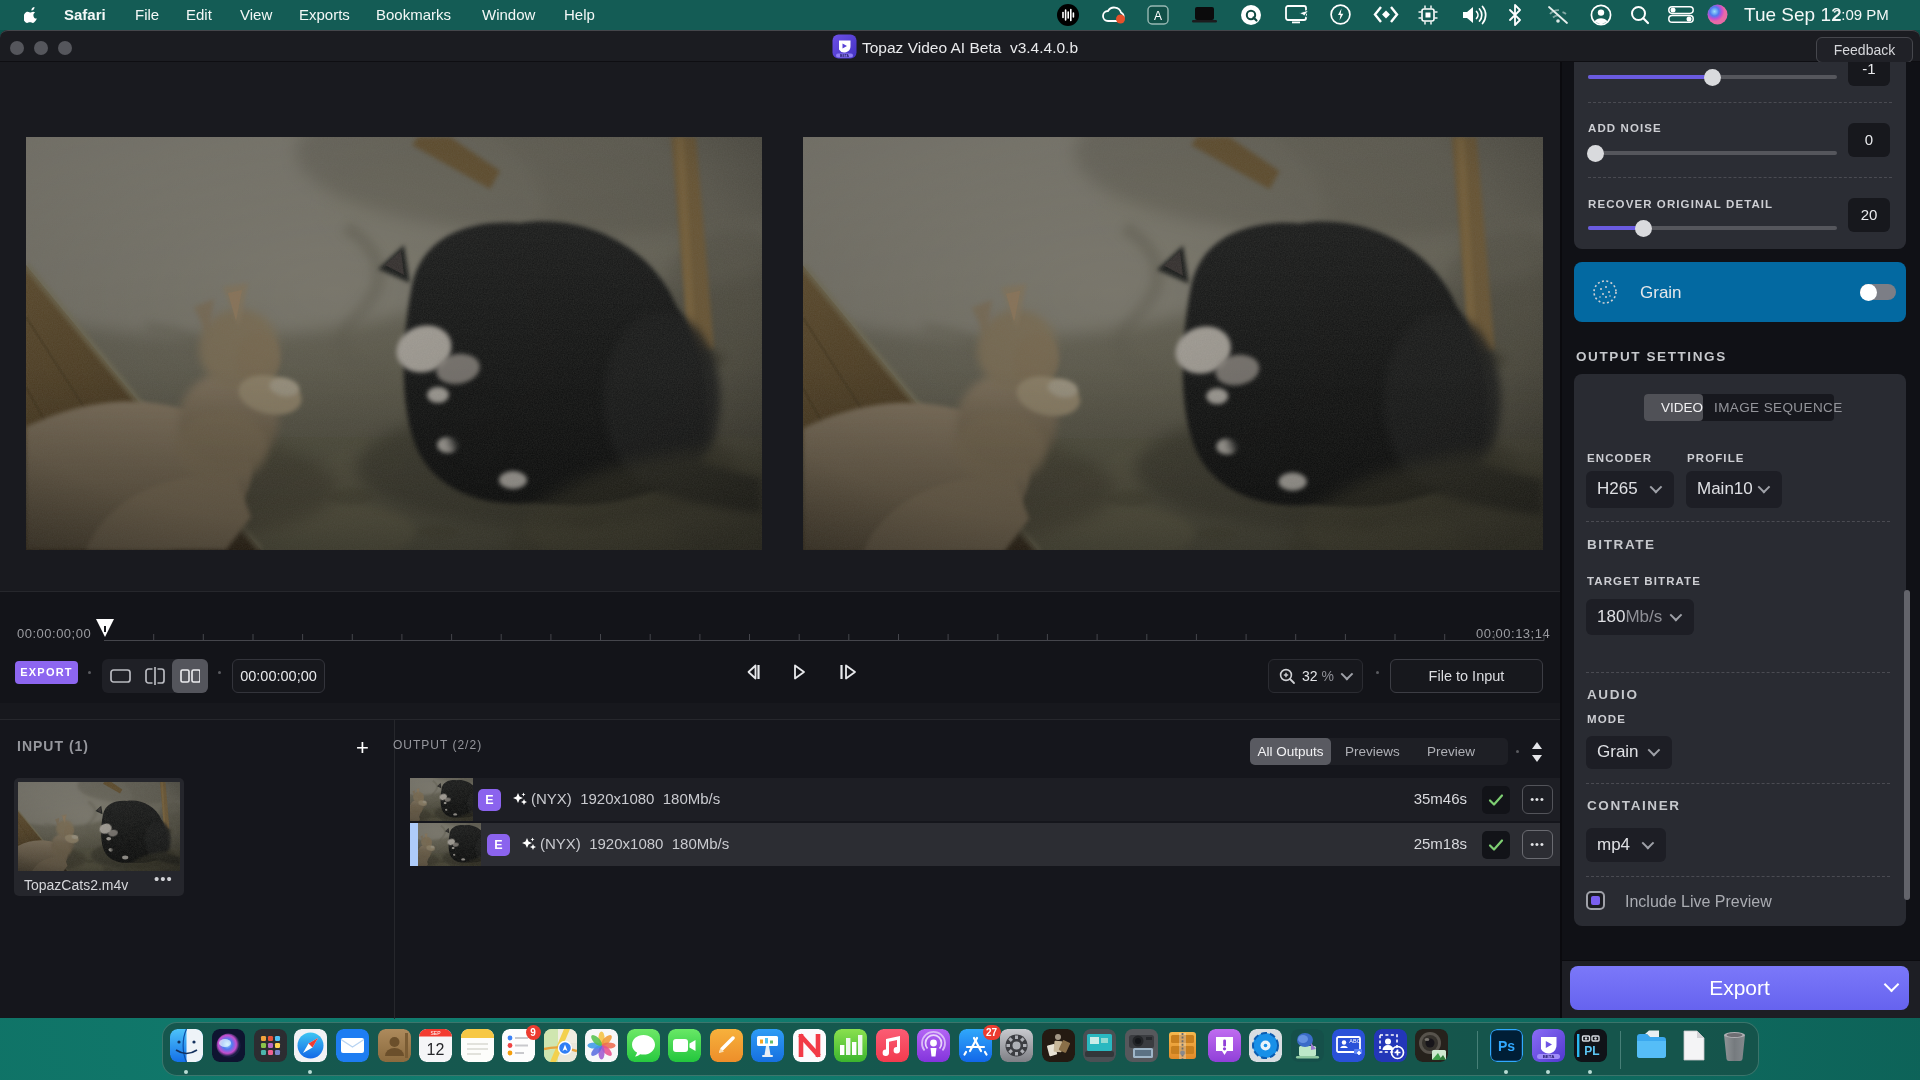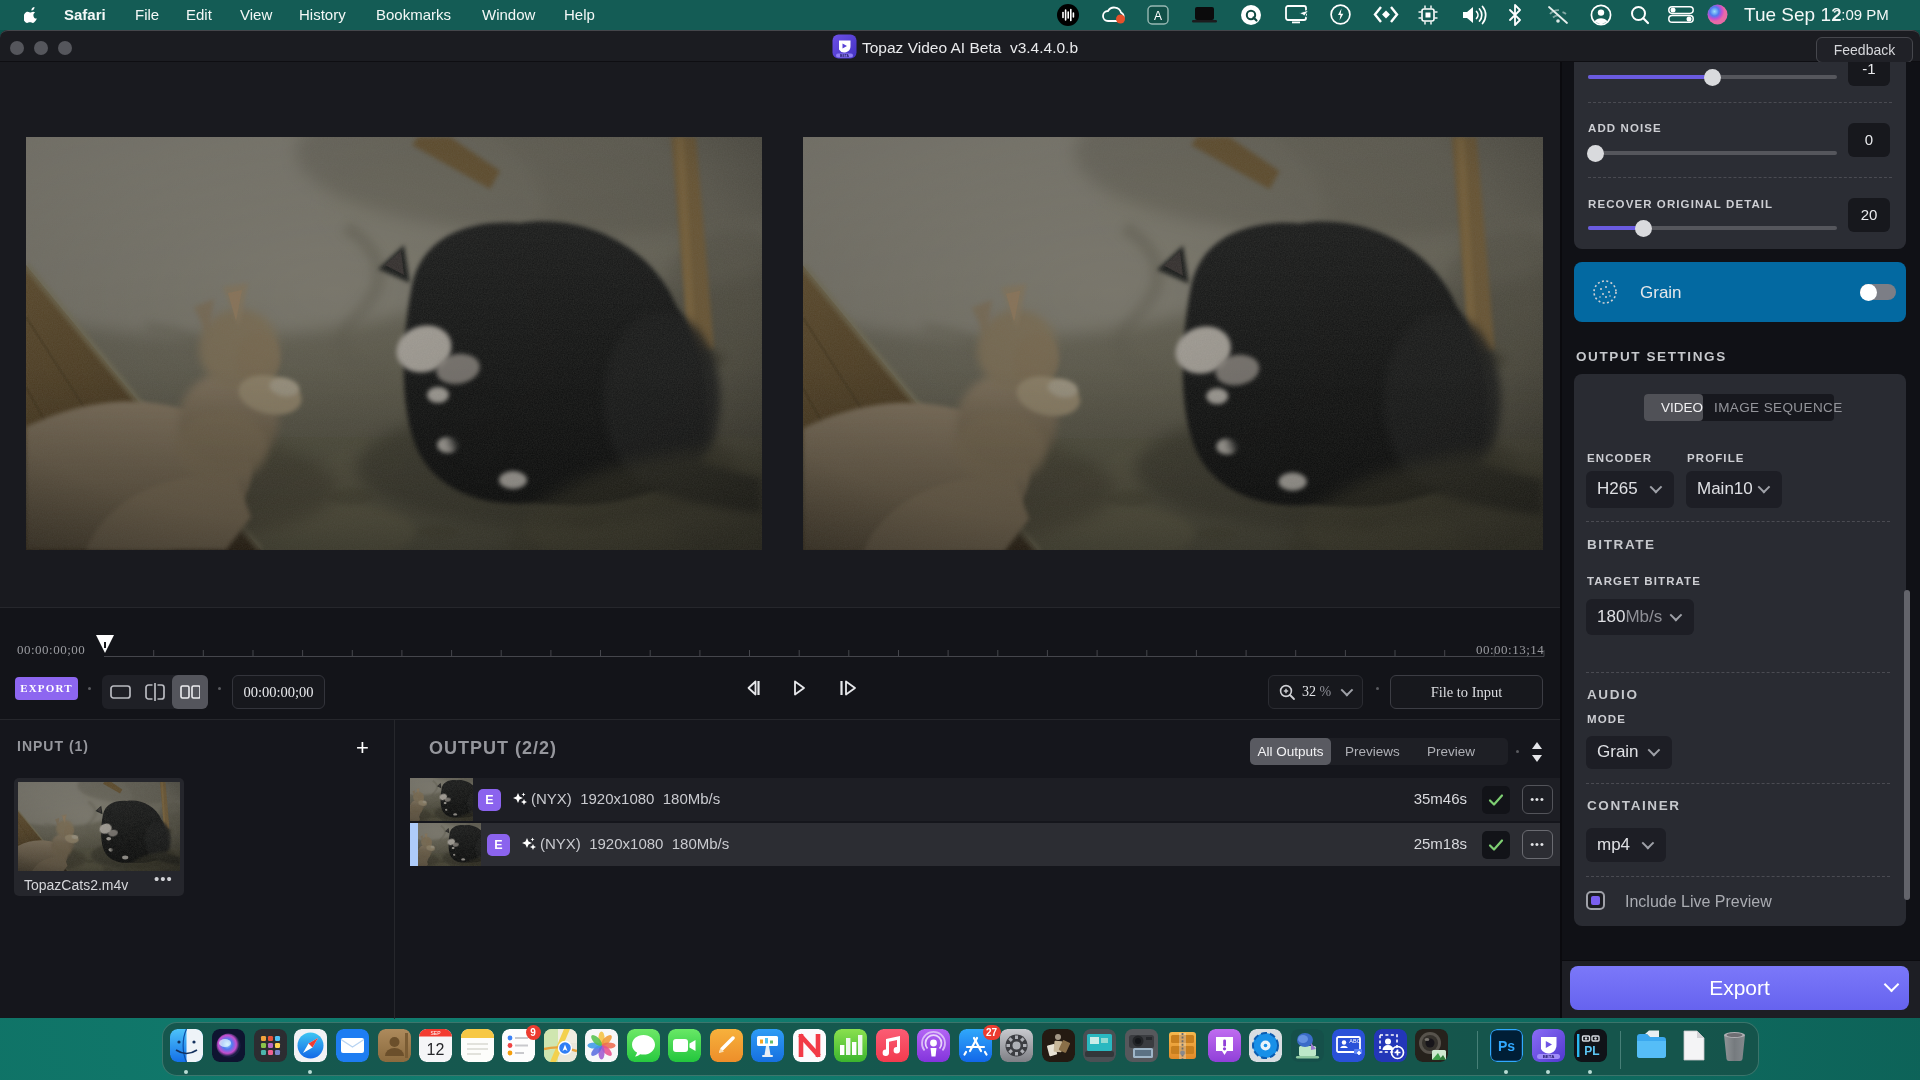--- a/index.html
+++ b/index.html
@@ -6,21 +6,21 @@
   html,body { width:1920px; height:1080px; overflow:hidden; background:#0c6157; font-family:"Liberation Sans",sans-serif; }
   .abs { position:absolute; }
   #desktop { position:absolute; left:0; top:0; width:1920px; height:1080px;
     background:radial-gradient(150% 130% at 28% 95%, #117e70 0%, #0e685d 40%, #0b564d 70%, #094a43 100%); }
   #menubar { position:absolute; left:0; top:0; width:1920px; height:30px; background:#145c55; color:#fff; }
   #menubar .mi { position:absolute; top:0; height:30px; line-height:30px; font-size:15px; color:#f4f8f7; }
   #window { position:absolute; left:0; top:30px; width:1920px; height:988px; background:#17181d; border-radius:8px 8px 6px 6px; }
   #titlebar { position:absolute; left:0; top:0; width:1920px; height:32px; background:#1b1c21; border-radius:8px 8px 0 0; border-bottom:1px solid #0e0e12; border-top:1px solid #45464b; }
   #videoarea { position:absolute; left:0; top:32px; width:1560px; height:545px; background:#191a1f; }
   .vframe { position:absolute; top:75px; height:413px; overflow:hidden; background:#3a382f; }
-  #timelineband { position:absolute; left:0; top:577px; width:1560px; height:112px; background:#131419; border-top:1px solid #26272c;font-family:Liberation Serif, serif; }
+  #timelineband { position:absolute; left:0; top:561px; width:1560px; height:112px; background:#131419; border-top:1px solid #26272c; }
   #bottomband { position:absolute; left:0; top:689px; width:1560px; height:299px; background:#15161c; border-top:1px solid #26272c; }
   #sidebar { position:absolute; left:1560px; top:32px; width:360px; height:956px; background:#101116; border-left:2px solid #0a0a0e; overflow:hidden; }
   .card { position:absolute; left:14px; width:332px; background:#2b2d34; border-radius:8px; }
   .lbl { font-size:11.5px; font-weight:bold; letter-spacing:1.1px; color:#cdced3; }
   .seclbl { font-size:13.5px; font-weight:bold; letter-spacing:1.6px; color:#c6c8cc; }
   .valbox { position:absolute; width:42px; height:34px; background:#17181d; border-radius:6px; color:#e8e9ec; font-size:15px; text-align:center; line-height:34px; }
   .track { position:absolute; height:4px; background:#55565c; border-radius:2px; }
   .fill { position:absolute; height:4px; background:#6a5be0; border-radius:2px; }
   .knob { position:absolute; width:17px; height:17px; border-radius:50%; background:#d9dadd; top:-6.5px; }
   .dashsep { position:absolute; left:14px; width:304px; border-top:1px dashed #4a4b52; }
@@ -34,21 +34,21 @@
 <body>
 <div id="desktop"></div>
 <div id="menubar">
   <svg class="abs" style="left:24px;top:7px" width="17" height="17" viewBox="0 0 17 17">
       <path fill="#fff" d="M11.4 0c.1 1-.3 1.9-.9 2.6-.6.7-1.6 1.2-2.5 1.1-.1-.9.4-1.9 1-2.5C9.6.5 10.6.1 11.4 0zM14 12.6c-.4 1-.6 1.4-1.2 2.2-.8 1.2-1.9 2.6-3.2 2.6-1.2 0-1.5-.8-3.1-.8-1.6 0-2 .8-3.1.8-1.4 0-2.4-1.3-3.2-2.5C-1.9 11.7-.1 7 2.2 5.6c1.1-.7 2.7-.6 3.7.1.7.4 1.4.4 2.1 0 1.1-.7 2.9-.8 4 .2-1 .6-1.9 1.7-1.8 3.2 0 1.7 1 2.9 1.8 3.5z" transform="scale(0.92)"></path>
     </svg>
   <span class="mi" style="left:64px;font-weight:bold">Safari</span>
   <span class="mi" style="left:135px">File</span>
   <span class="mi" style="left:186px">Edit</span>
   <span class="mi" style="left:240px">View</span>
-  <span class="mi" style="left:299px">History</span>
+  <span class="mi" style="left:299px">Exports</span>
   <span class="mi" style="left:376px">Bookmarks</span>
   <span class="mi" style="left:482px">Window</span>
   <span class="mi" style="left:564px">Help</span>
   <span class="mi" style="left:1744px;font-size:19px">Tue Sep 12</span>
   <span class="mi" style="left:1833px;font-size:15px">2:09 PM</span>
 
   <svg class="abs" style="left:1057px;top:4px" width="22" height="22" viewBox="0 0 22 22">
       <circle cx="11" cy="11" r="11" fill="#000"></circle>
       <g stroke="#fff" stroke-width="1.6" stroke-linecap="round">
         <line x1="6" y1="8.5" x2="6" y2="13.5"></line>
@@ -594,21 +594,21 @@
           </g>
           <ellipse cx="736" cy="430" rx="260" ry="120" fill="#45422f" opacity="0.5" filter="url(#b8C)"></ellipse>
           <rect width="736" height="413" fill="url(#vignC)"></rect>
           <rect width="736" height="413" filter="url(#grainC)" opacity="0.26"></rect>
           <rect width="736" height="413" fill="url(#botdC)"></rect>
         </svg>
       </div>
       <span class="abs" style="left:10px;top:99px;font-size:14px;color:#d5d6da">TopazCats2.m4v</span>
       <span class="abs" style="left:140px;top:92px;font-size:15px;color:#cfd0d4;letter-spacing:1px">•••</span>
     </div>
-    <span class="abs" style="left:429px;top:18px;font-size:18px;font-weight:bold;letter-spacing:1px;color:#96979d">OUTPUT (2/2)</span>
+    <span class="abs" style="left:393px;top:18px;font-size:12px;font-weight:normal;letter-spacing:1px;color:#96979d">OUTPUT (2/2)</span>
 
     <div class="abs" style="left:1250px;top:18px;width:258px;height:27px;background:#1e1f25;border-radius:5px"></div>
     <div class="abs" style="left:1250px;top:18px;width:81px;height:27px;background:#595a61;border-radius:5px;color:#f2f2f4;font-size:13.5px;text-align:center;line-height:27px">All Outputs</div>
     <span class="abs" style="left:1345px;top:24px;font-size:13.5px;color:#aeafb5">Previews</span>
     <span class="abs" style="left:1427px;top:24px;font-size:13.5px;color:#aeafb5">Preview</span>
     <div class="abs" style="left:1516px;top:30px;width:3px;height:3px;border-radius:50%;background:#5a5b60"></div>
     <svg class="abs" style="left:1531px;top:21px" width="12" height="22" viewBox="0 0 12 22">
         <path d="M6 1 L11 8 L1 8 Z" fill="#e4e5e8"></path>
         <path d="M6 21 L11 14 L1 14 Z" fill="#e4e5e8"></path>
       </svg>

